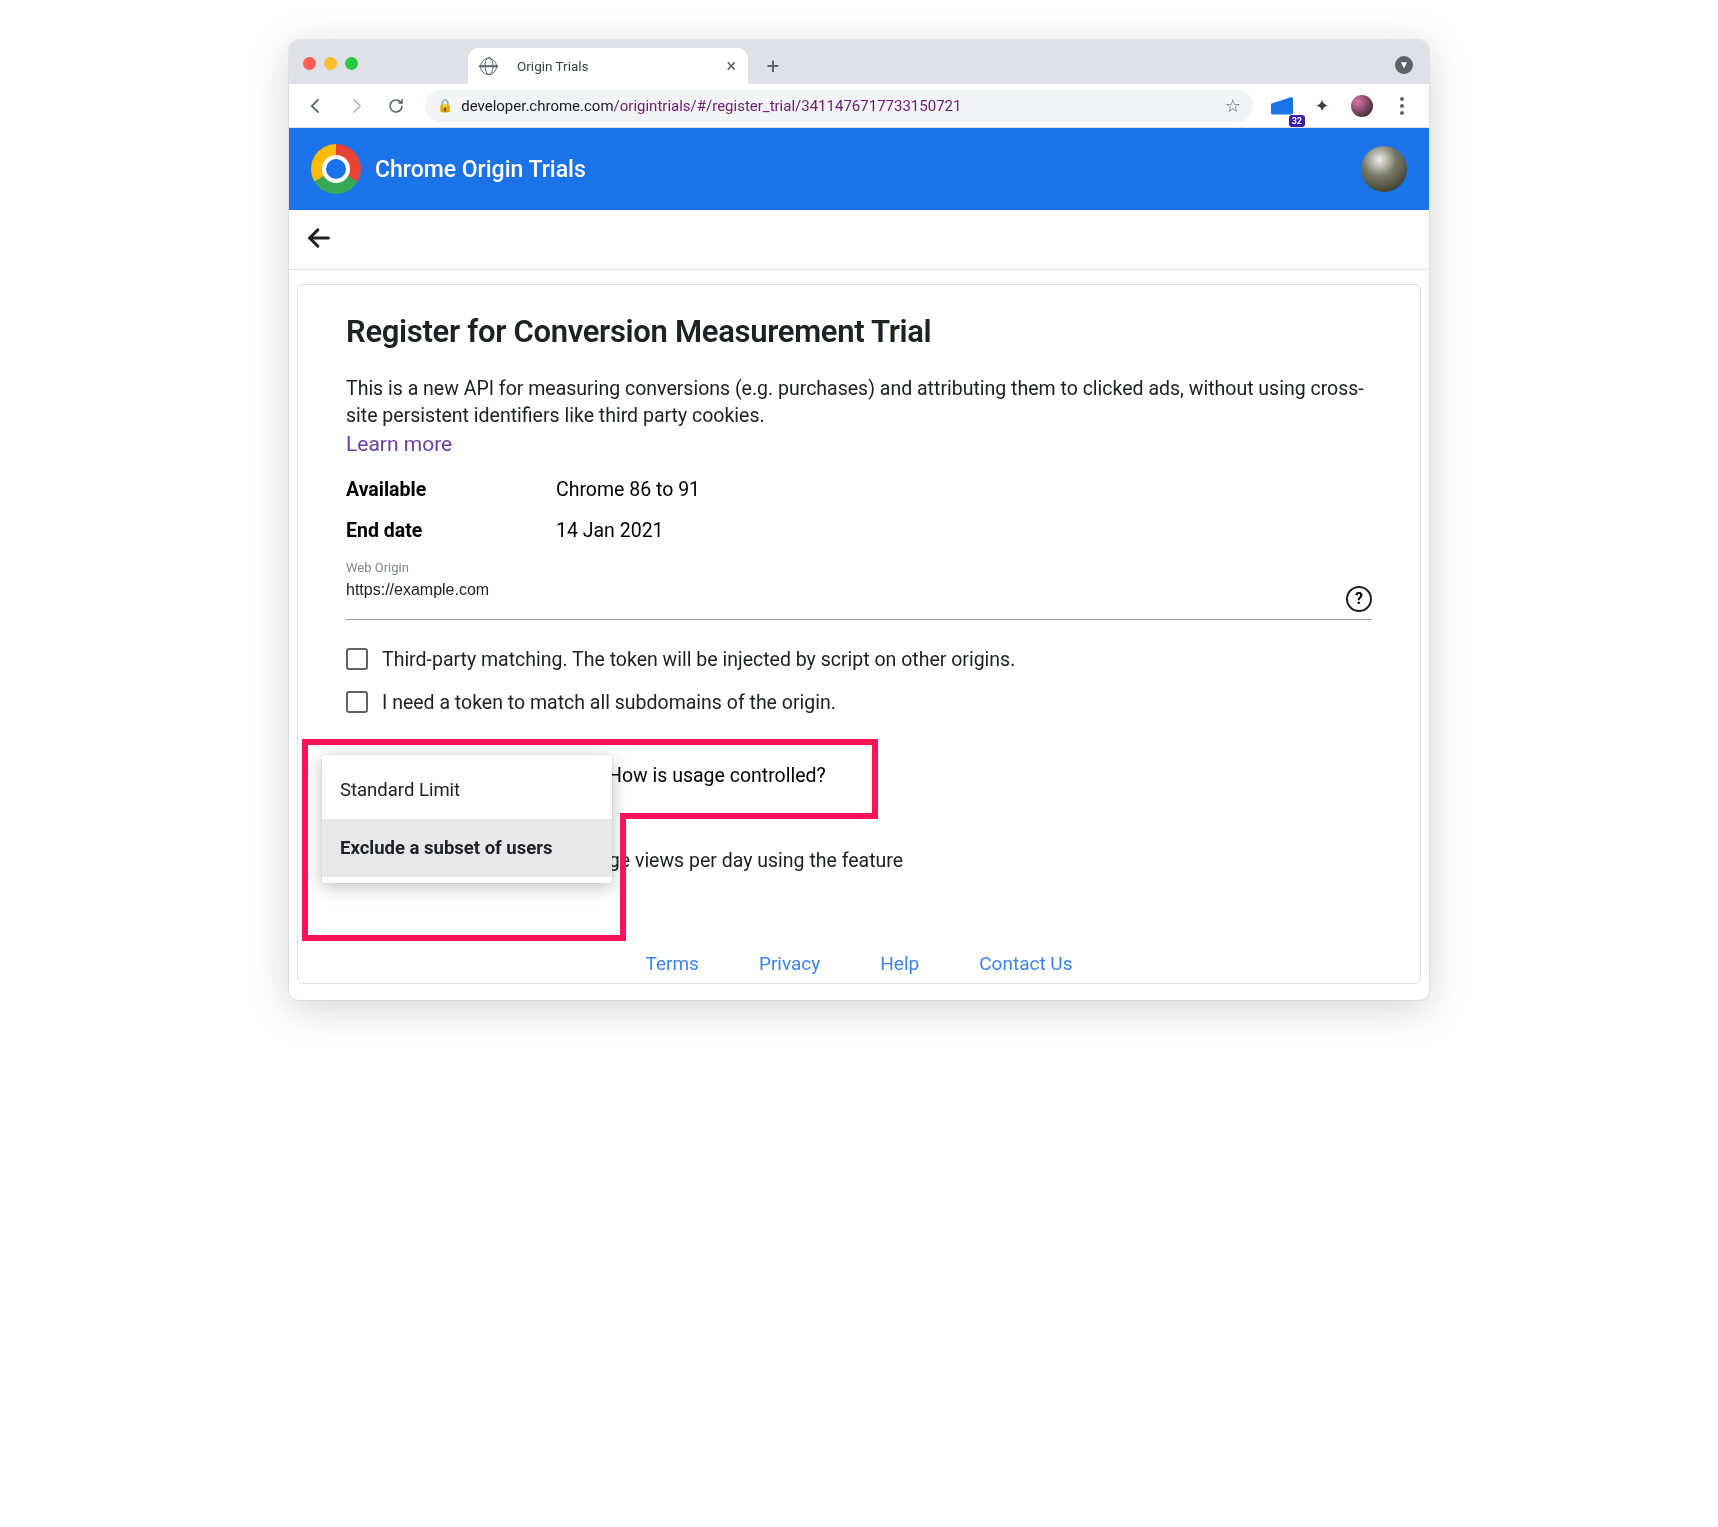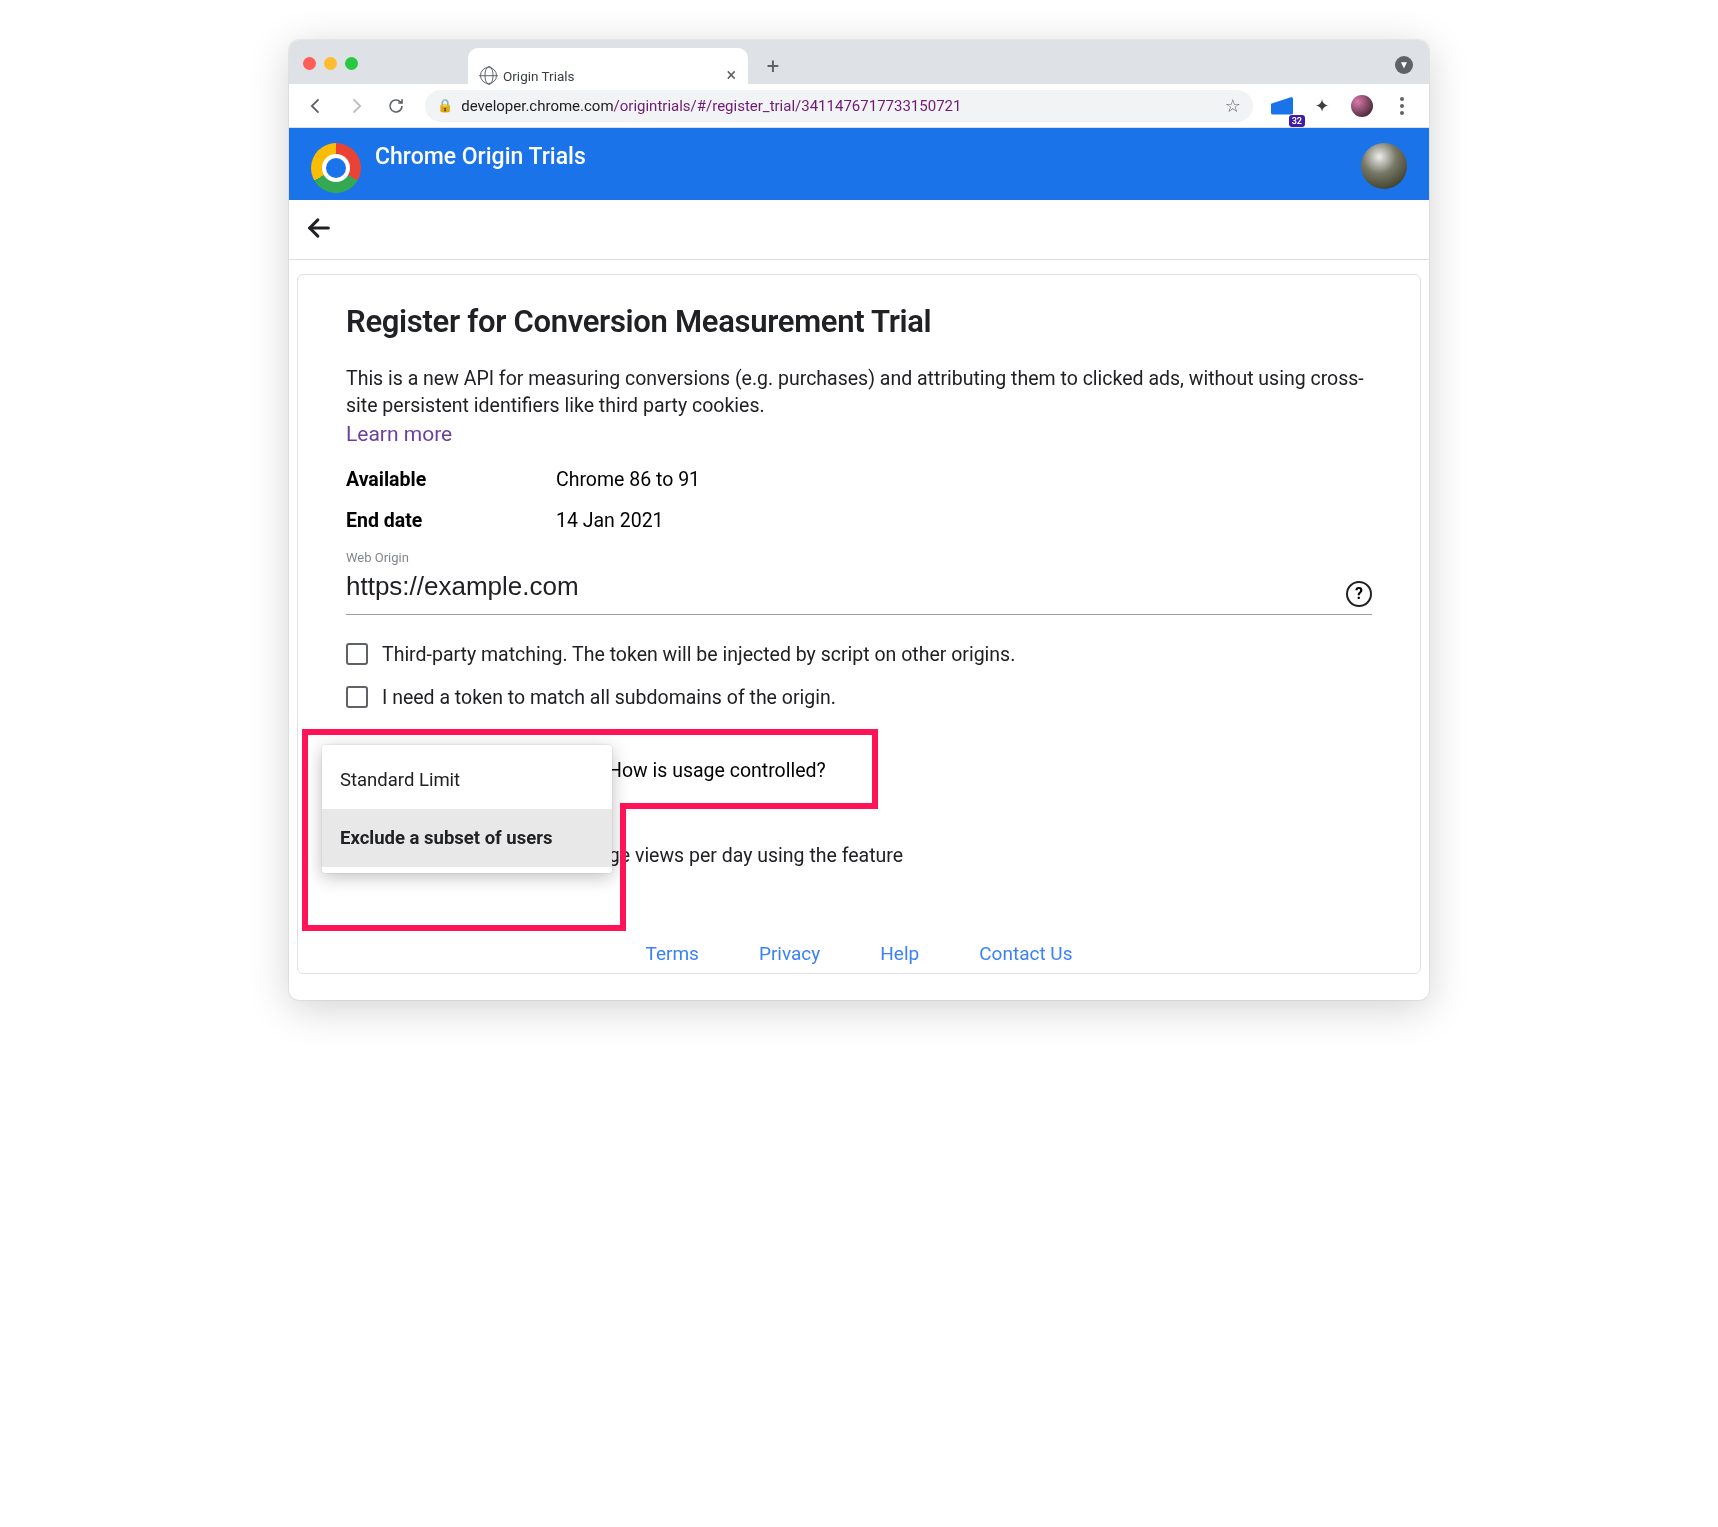--- a/index.html
+++ b/index.html
@@ -41,23 +41,23 @@
   }
   .dot { width: 13px; height: 13px; border-radius: 50%; }
   .dot.red { background: #ff5f57; }
   .dot.yellow { background: #febc2e; }
   .dot.green { background: #28c840; }
   .tab {
     height: 36px;
     background: #fff;
     border-radius: 10px 10px 0 0;
     display: flex;
-    align-items: flex-end;
+    align-items: center;
     padding: 0 12px;
-    gap: 6px;
+    gap: 20px;
     min-width: 280px;
     font-size: 13.5px;
     color: #3c4043;
   }
   .tab .globe {
     width: 17px; height: 17px; border-radius: 50%;
     border: 1.6px solid #5f6368;
     position: relative;
     flex-shrink: 0;
   }
@@ -115,21 +115,21 @@
   }
   .puzzle{ font-size:18px; color:#3c4043;}
   .avatar-sm{
     width:22px; height:22px; border-radius:50%;
     background: radial-gradient(circle at 30% 30%, #d7a, #534 70%);
   }
   .kebab{ display:flex; flex-direction:column; gap:3px; padding:0 6px;}
   .kebab span{width:4px;height:4px;background:#5f6368;border-radius:50%;}
   
   .blue-header{
-    height:72px; background:#1a73e8; display:flex; align-items:flex-start;
+    height:82px; background:#1a73e8; display:flex; align-items:center;
     padding:15px 22px; color:#fff; gap:14px;
   }
   .chrome-logo{
     width:50px; height:50px; border-radius:50%; position:relative;
     background: conic-gradient(#ea4335 0 120deg, #34a853 120deg 240deg, #fbbc05 240deg 360deg);
     flex-shrink:0;
   }
   .chrome-logo::before{
     content:""; position:absolute; inset:11px; border-radius:50%;
     background:#fff;
@@ -160,21 +160,21 @@
   }
   .card h2{ font-size:31px; font-weight:600; color:#202124; margin-bottom:26px; letter-spacing:-0.3px;}
   .desc{ font-size:19.5px; line-height:1.38; color:#202124; }
   .learn-more{ color:#6b3fa0; font-size:21px; display:inline-block; margin-top:2px; margin-bottom:22px;}
   .kv-row{ display:flex; margin-bottom:18px; font-size:19.5px; }
   .kv-row .k{ width:210px; font-weight:700; }
   .field-wrap{ margin-top:14px; position:relative; }
   .field-label{ font-size:13px; color:#80868b; margin-bottom:2px; display:block;}
   .text-input{
     width:100%; border:none; border-bottom:1.5px solid #9e9e9e;
-    font-size:26px; padding:4px 36px 12px 0; outline:none; color:#202124;
+    font-size:16px; padding:4px 36px 20px 0; outline:none; color:#202124;
     background:transparent;
   }
   .help-icon{
     position:absolute; right:0; bottom:8px; width:26px; height:26px;
     border:2.2px solid #202124; border-radius:50%; display:flex;
     align-items:center; justify-content:center; font-weight:700; font-size:16px;
   }
   .check-row{ display:flex; align-items:center; gap:14px; margin-top:28px; font-size:19.5px; color:#202124;}
   .checkbox{
     width:22px; height:22px; border:2.4px solid #5f6368; border-radius:3px; flex-shrink:0;

